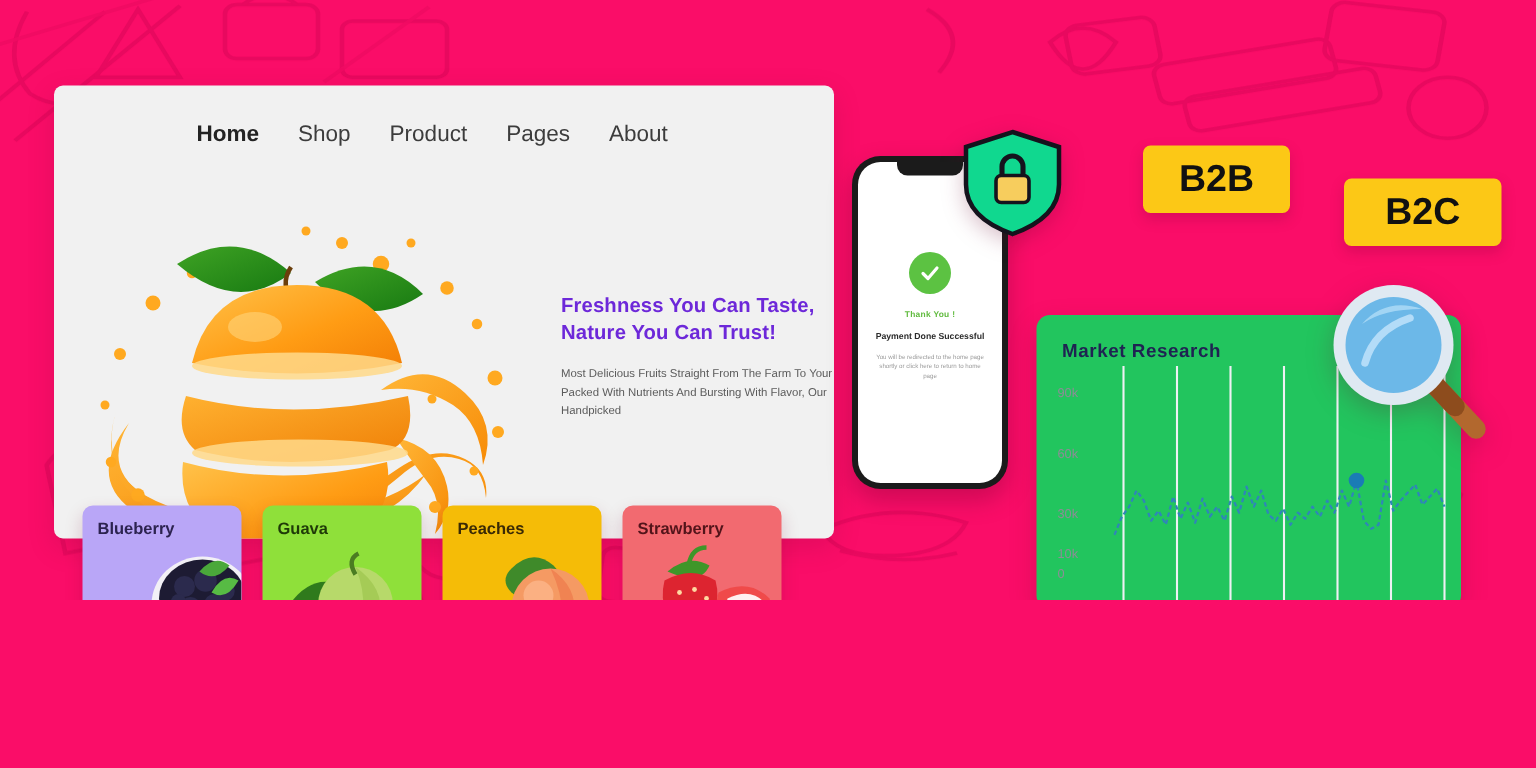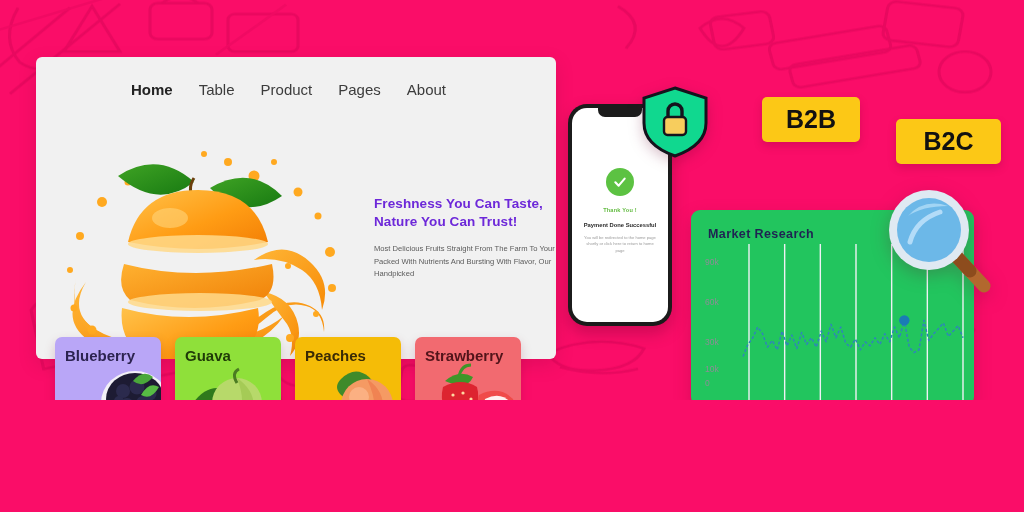--- a/index.html
+++ b/index.html
@@ -48,21 +48,21 @@
     font-family:"Liberation Sans", sans-serif;
   }
 
   
   .fruit-row{position:absolute;left:55px;top:337px;display:flex;gap:14px;}
   .fruit-card{
     position:relative;width:106px;height:104px;border-radius:7px;overflow:hidden;
     box-shadow:0 5px 12px rgba(120,0,50,.20);
   }
   .fruit-card .fname{
-    position:absolute;left:10px;top:10px;font-size:15px;font-weight:bold;z-index:3;
+    position:absolute;left:10px;top:10px;font-size:11px;font-weight:bold;z-index:3;
   }
   .fruit-card svg{position:absolute;inset:0;width:100%;height:100%;}
 
   
   .phone{
     position:absolute;left:568px;top:104px;width:104px;height:222px;
     background:#1b1b1b;border-radius:19px;padding:4px;box-sizing:border-box;
     box-shadow:0 7px 16px rgba(100,0,40,.30);
   }
   .phone-screen{
@@ -158,21 +158,21 @@
         <path d="M-6 40 l120 -46"></path>
         <path d="M216 70 l70 -64"></path>
       </g>
     </svg>
   </div>
 
   <div class="site-card">
 
     <div class="site-nav">
       <span class="nav-item active">Home</span>
-      <span class="nav-item">Table</span>
+      <span class="nav-item">Shop</span>
       <span class="nav-item">Product</span>
       <span class="nav-item">Pages</span>
       <span class="nav-item">About</span>
     </div>
 
     <div class="hero-img">
       <svg viewBox="0 0 290 240">
         <defs>
           <linearGradient id="og1" x1="0" y1="0" x2="1" y2="1">
             <stop offset="0" stop-color="#ffc24a"></stop>

